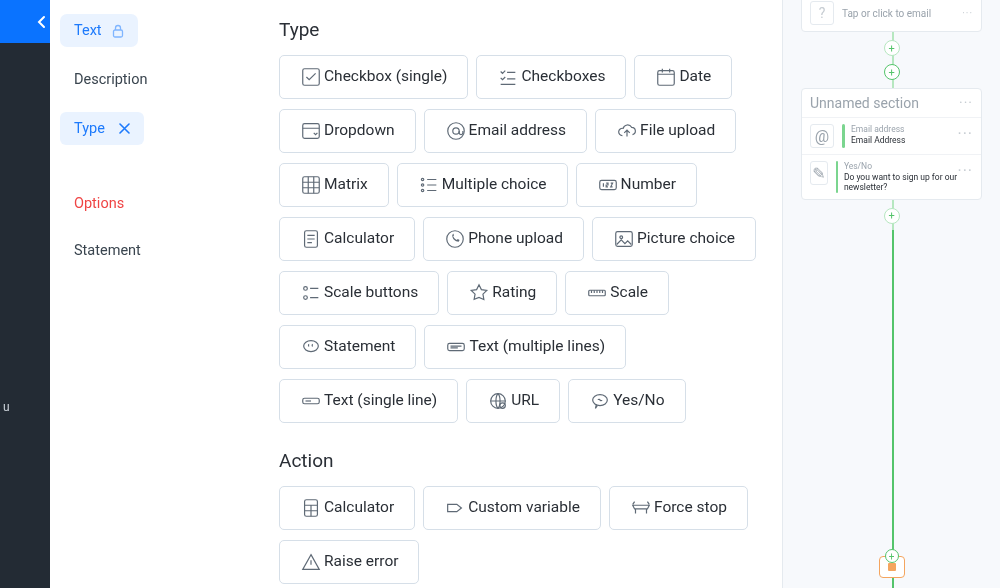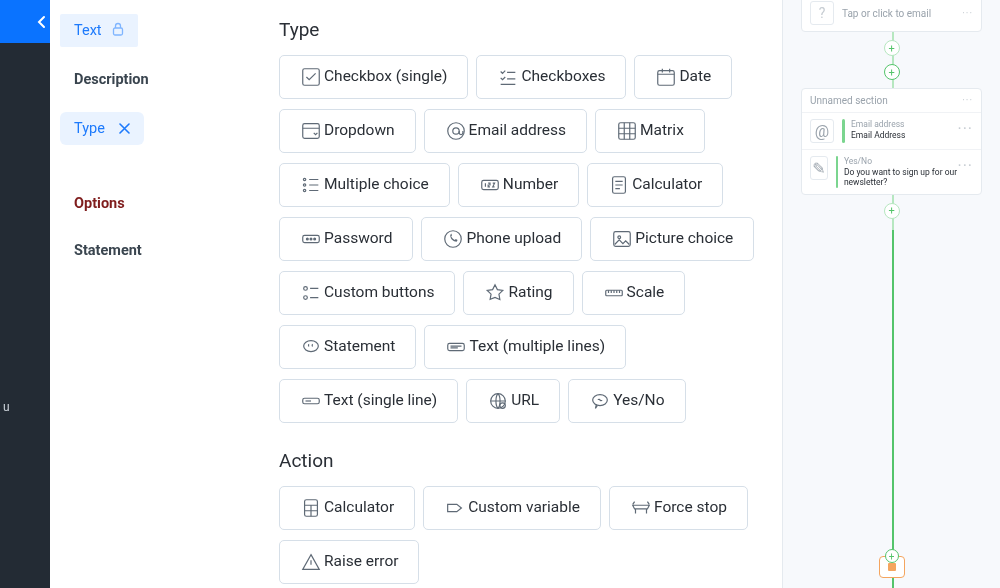--- a/index.html
+++ b/index.html
@@ -7,48 +7,48 @@
   .root { display: flex; width: 100%; height: 100%; }
 
   
   .dark-rail { width: 50px; background: #232b34; position: relative; }
   .rail-blue { position: absolute; top: 0; left: 0; height: 43px; width: 50px; background: #0a73ff; display: flex; align-items: center; justify-content: flex-end; }
   .rail-blue svg { width: 16px; height: 16px; }
   .rail-u { position: absolute; left: 3px; top: 400px; color: #ccd3da; font-size: 12px; }
 
   
   .nav { width: 205px; padding: 14px 10px 0 10px; background: #fff; }
-  .chip { display: inline-flex; align-items: flex-start; gap: 10px; padding: 8px 14px; border-radius: 2px; font-size: 14.5px; margin-bottom: 18px; }
+  .chip { display: inline-flex; align-items: center; gap: 10px; padding: 8px 14px; border-radius: 7px; font-size: 14.5px; margin-bottom: 18px; }
   .chip.active { background: #eaf3ff; color: #1d7afc; }
   .chip.active .lock { width: 12px; height: 14px; }
-  .nav-item { font-size: 14.5px; padding: 6px 14px; color: #3a454f; margin-bottom: 18px; cursor: pointer; font-weight: bold; }
+  .nav-item { font-size: 14.5px; padding: 6px 14px; color: #3a454f; margin-bottom: 18px; cursor: pointer; }
   .chip.type { background: #eaf3ff; color: #1d7afc; display: inline-flex; align-items: center; gap: 14px; padding: 8px 14px; border-radius: 6px; }
   .chip.type .x { width: 11px; height: 11px; }
-  .nav .muted { color: #7f1d1d; }
+  .nav .muted { color: #ef4444; }
 
   
   .main { flex: 1; padding: 14px 8px 0 24px; overflow: hidden; }
   .section-title { font-size: 19px; color: #2a2f36; font-weight: 400; margin-bottom: 14px; margin-top: 4px; }
   .grid { display: flex; flex-wrap: wrap; gap: 10px 8px; margin-bottom: 26px; }
   .tile { display: inline-flex; align-items: center; gap: 2px; border: 1px solid #d6dfe8; border-radius: 5px; padding: 10px 20px; font-size: 15.5px; color: #2a2f36; cursor: pointer; background: #fff; line-height: 1; }
   .tile .ic { width: 22px; height: 22px; color: #6b7580; flex: 0 0 22px; display:flex; align-items:center; justify-content:center; }
   .tile .ic svg { width: 22px; height: 22px; stroke: #5f6a76; stroke-width: 1.3; fill: none; }
 
   
   .preview { width: 218px; border-left: 1px solid #e5eaef; background: #f7f9fc; position: relative; }
   .pline { position:absolute; left:50%; width:2px; background:#b6e7c0; top:24px; bottom:0; }
   .pline.darkseg { top: 230px; background:#54c46b; }
   .pv-item { position: relative; margin: 0 18px 8px 18px; }
   .pv-card { background: #fff; border:1px solid #e5eaef; border-radius:4px; width:100%; }
   .pv-change { display:flex; align-items:center; padding:6px 8px; font-size:10px; color:#9aa3ac; }
   .pv-change .qicon { width:24px; height:24px; border:1px solid #e5eaef; border-radius:3px; display:flex; align-items:center; justify-content:center; margin-right:8px; color:#c6ccd2; font-size:14px; }
   .pv-dots { margin-left:auto; color:#c6ccd2; letter-spacing:1px; }
   .plus { width:16px; height:16px; border-radius:50%; background:#fff; border:1px solid #b6e7c0; color:#54c46b; font-size:11px; display:flex; align-items:center; justify-content:center; margin:4px auto 8px auto; position:relative; }
   .plus.big { border-color:#54c46b; }
-  .sect-head { font-size:10px; color:#9aa3ac; padding:6px 8px; display:flex; align-items:center; }
+  .sect-head { font-size:14px; color:#9aa3ac; padding:6px 8px; display:flex; align-items:center; }
   .qcard { display:flex; padding:6px 8px; border-top:1px solid #f0f2f5; }
   .qcard .qicon { width:24px; height:24px; border:1px solid #e5eaef; border-radius:3px; display:flex; align-items:center; justify-content:center; margin-right:8px; color:#9aa3ac; }
   .qcard .bar { width:3px; background:#7bd58f; align-self:stretch; border-radius:2px; margin-right:6px; }
   .qcard .txts { font-size:8.5px; line-height:1.25; }
   .qcard .tlabel { color:#9aa3ac; }
 
   .pv-end { position:absolute; bottom:10px; left:50%; transform:translateX(-50%); width:26px; height:22px; border:1.5px solid #f4a55f; border-radius:4px; background:#fff; display:flex; align-items:center; justify-content:center; }
   .pv-end .sq { width:8px; height:8px; background:#f4a55f; border-radius:1px; }
   .pv-end .plusdot { position:absolute; top:-8px; left:50%; transform:translateX(-50%); width:14px; height:14px; border-radius:50%; border:1px solid #54c46b; background:#fff; color:#54c46b; font-size:10px; display:flex; align-items:center; justify-content:center; }
 
@@ -249,20 +249,28 @@
           <span class="ic">
             <svg viewBox="0 0 24 24">
               <use href="#i-at"></use>
             </svg>
           </span>
           <span>Email address</span>
         </div>
         <div class="tile">
           <span class="ic">
             <svg viewBox="0 0 24 24">
+              <use href="#i-cloud-up"></use>
+            </svg>
+          </span>
+          <span>File upload</span>
+        </div>
+        <div class="tile">
+          <span class="ic">
+            <svg viewBox="0 0 24 24">
               <use href="#i-grid"></use>
             </svg>
           </span>
           <span>Matrix</span>
         </div>
         <div class="tile">
           <span class="ic">
             <svg viewBox="0 0 24 24">
               <use href="#i-bullets"></use>
             </svg>
@@ -281,48 +289,40 @@
           <span class="ic">
             <svg viewBox="0 0 24 24">
               <use href="#i-doc"></use>
             </svg>
           </span>
           <span>Calculator</span>
         </div>
         <div class="tile">
           <span class="ic">
             <svg viewBox="0 0 24 24">
-              <use href="#i-password"></use>
-            </svg>
-          </span>
-          <span>Password</span>
-        </div>
-        <div class="tile">
-          <span class="ic">
-            <svg viewBox="0 0 24 24">
               <use href="#i-phone"></use>
             </svg>
           </span>
           <span>Phone upload</span>
         </div>
         <div class="tile">
           <span class="ic">
             <svg viewBox="0 0 24 24">
               <use href="#i-image"></use>
             </svg>
           </span>
           <span>Picture choice</span>
         </div>
         <div class="tile">
           <span class="ic">
             <svg viewBox="0 0 24 24">
               <use href="#i-radio"></use>
             </svg>
           </span>
-          <span>Custom buttons</span>
+          <span>Scale buttons</span>
         </div>
         <div class="tile">
           <span class="ic">
             <svg viewBox="0 0 24 24">
               <use href="#i-star"></use>
             </svg>
           </span>
           <span>Rating</span>
         </div>
         <div class="tile">

